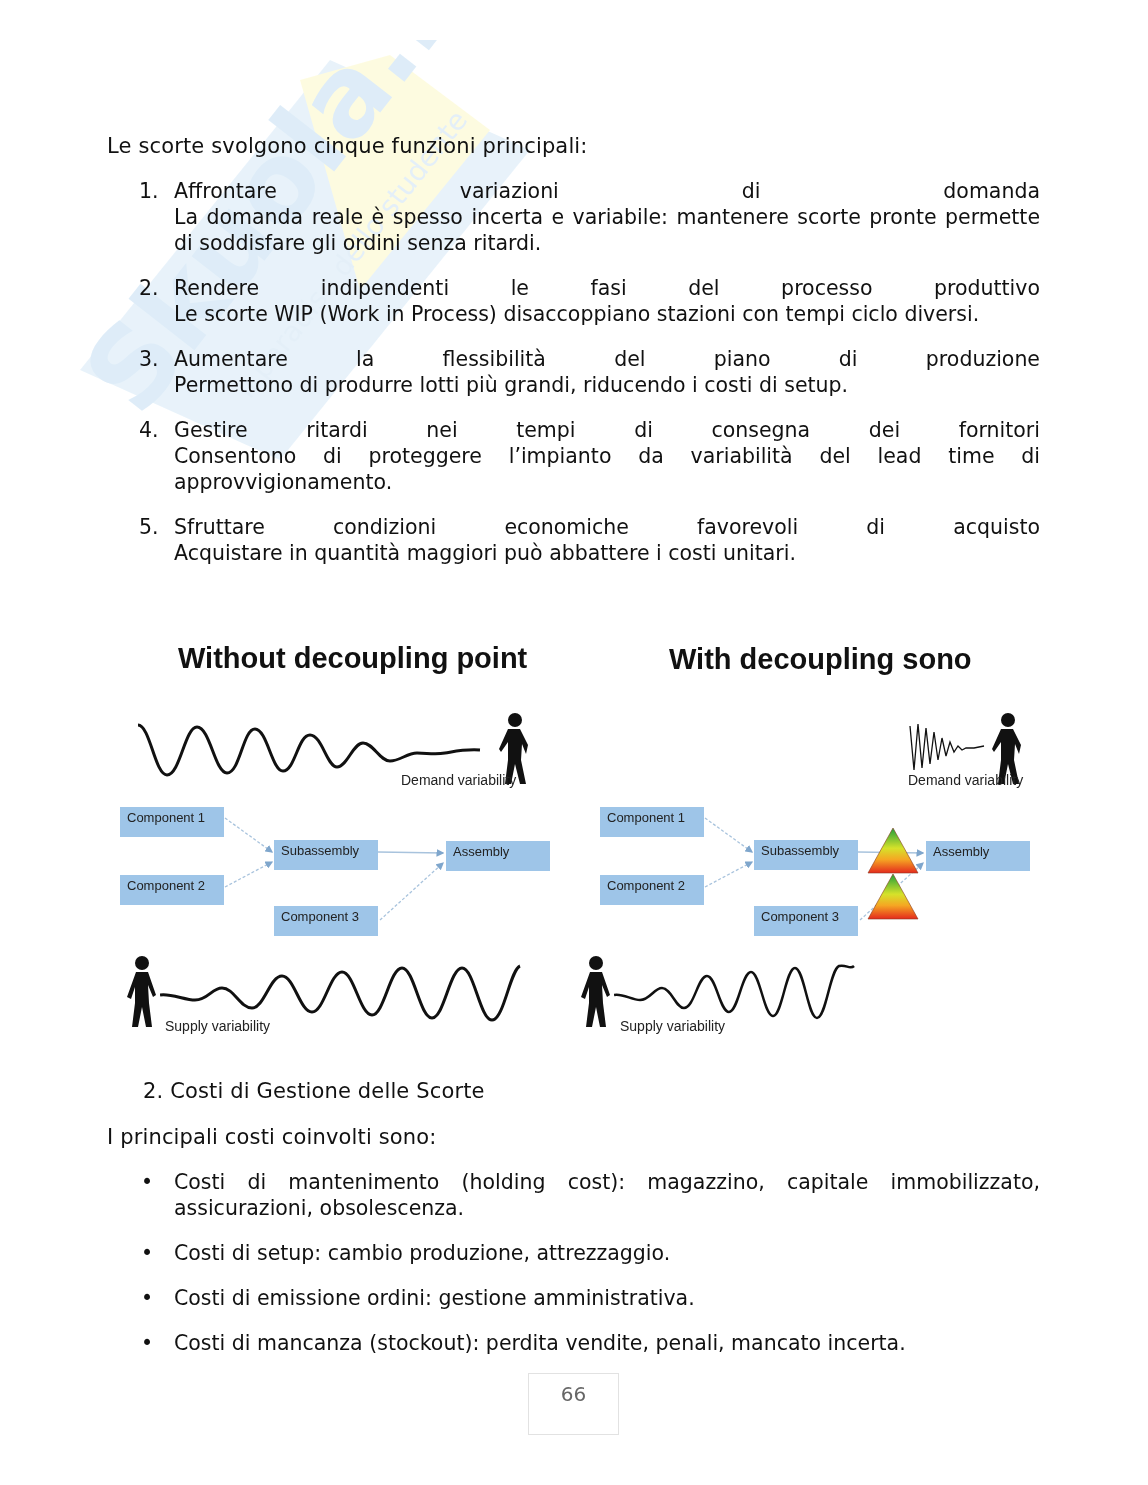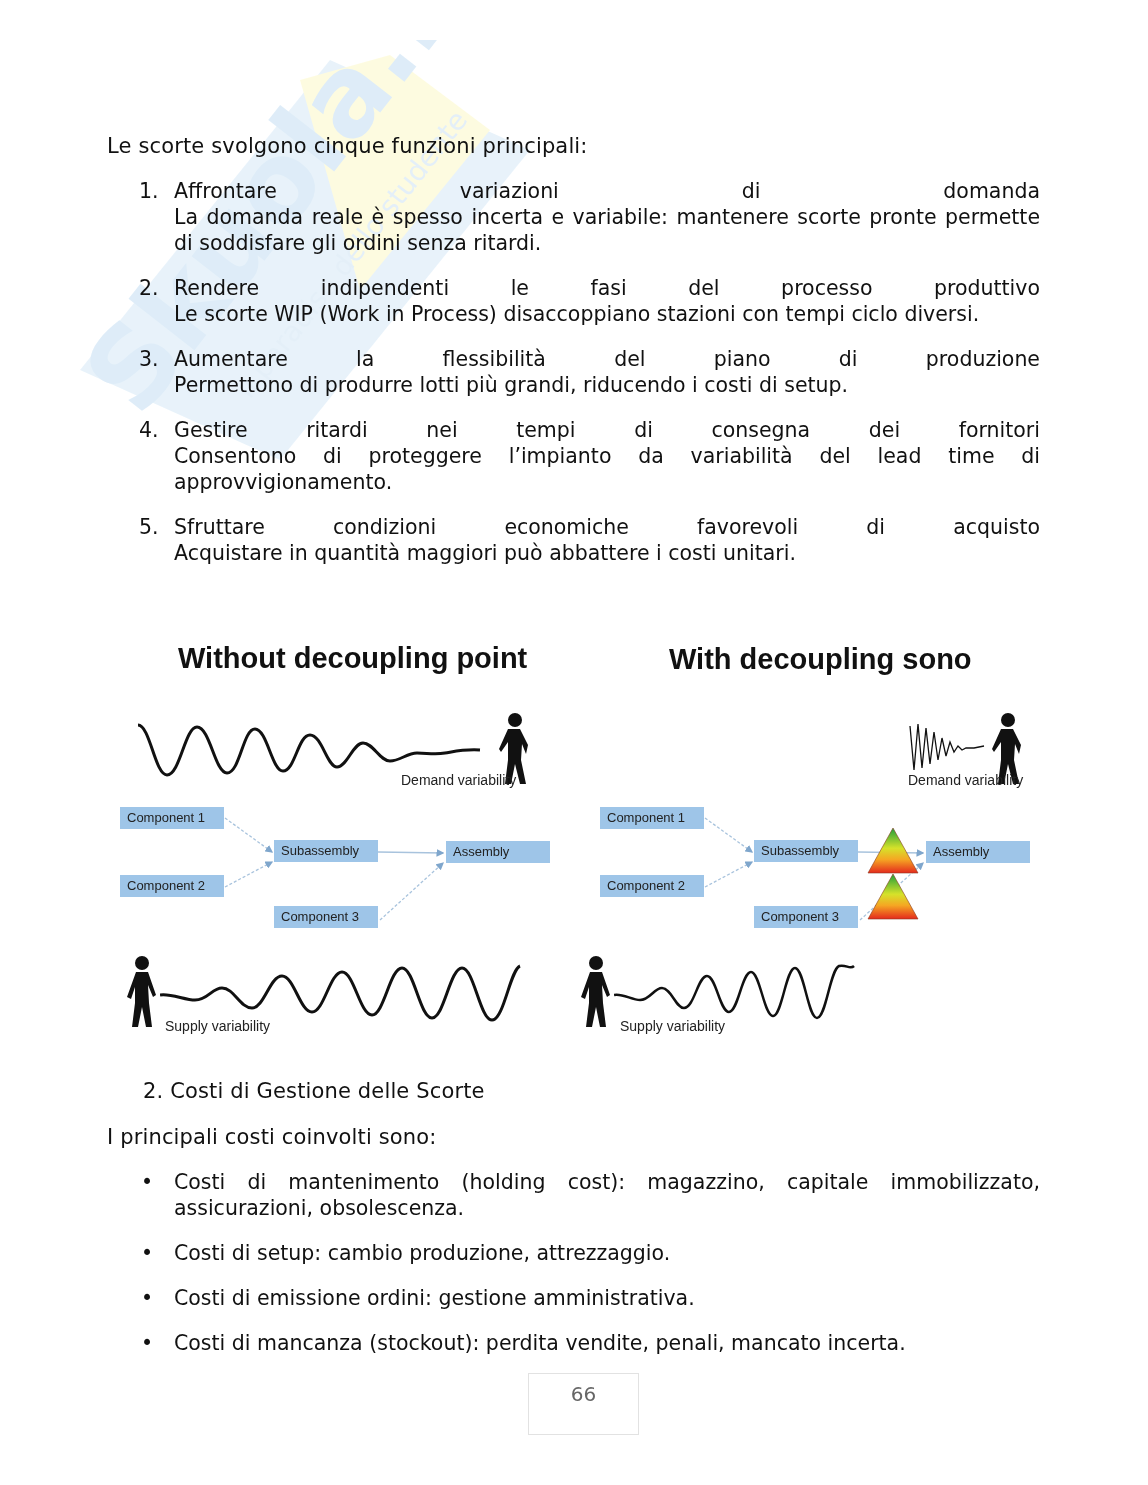--- a/index.html
+++ b/index.html
@@ -13,23 +13,23 @@
     .list li .num { position: absolute; left: 0; top: 0; }
     .line-justify { display: block; text-align: justify; text-align-last: justify; }
     .line-body { display: block; text-align: justify; }
     .section-title { top: 1078px; margin-left: 36px; }
     .section-intro { top: 1124px; }
     .bullets { position: absolute; left: 139px; width: 901px; top: 1169px; margin: 0; padding: 0; list-style: none; font-size: 20.5px; line-height: 26px; }
     .bullets li { position: relative; padding-left: 35px; margin-bottom: 19px; text-align: justify; }
     .bullets li .dot { position: absolute; left: 2px; top: 0; }
     .figure { position: absolute; left: 110px; top: 630px; width: 930px; height: 410px; }
     .fig-title { position: absolute; font-family: Liberation Sans, sans-serif; font-weight: bold; font-size: 29px; color: #111; white-space: nowrap; text-align: right; }
-    .box { position: absolute; background: #9ec5e8; height: 22px; font-family: "Liberation Sans", sans-serif; font-size: 13px; color: #222; line-height: 22px; padding-left: 7px; box-sizing: border-box; }
+    .box { position: absolute; background: #9ec5e8; height: 30px; font-family: "Liberation Sans", sans-serif; font-size: 13px; color: #222; line-height: 22px; padding-left: 7px; box-sizing: border-box; }
     .small-label { position: absolute; font-family: "Liberation Sans", sans-serif; font-size: 14px; color: #222; white-space: nowrap; }
-    .page-number { position: absolute; left: 528px; top: 1373px; width: 111px; height: 62px; border: 1px solid #e2e2e2; box-sizing: border-box; text-align: center; font-size: 20px; color: #666; padding-top: 8px; }
+    .page-number { position: absolute; left: 528px; top: 1373px; width: 91px; height: 62px; border: 1px solid #e2e2e2; box-sizing: border-box; text-align: center; font-size: 20px; color: #666; padding-top: 8px; }
   </style>
 </head>
 <body>
 
 <svg class="watermark" viewBox="0 0 470 420">
   <g opacity="0.55">
     <polygon points="20,330 270,20 470,110 220,420" fill="#d6e9f7"></polygon>
     <polygon points="240,40 330,15 430,90 300,250" fill="#fdf9c8"></polygon>
     <text x="80" y="380" transform="rotate(-52 80 380)" font-family="DejaVu Sans, sans-serif" font-weight="bold" font-size="110" fill="#c4def3">Skuola.net</text>
     <text x="190" y="360" transform="rotate(-52 190 360)" font-family="DejaVu Sans, sans-serif" font-size="28" fill="#cfe3f3">il paradiso dello studente</text>

